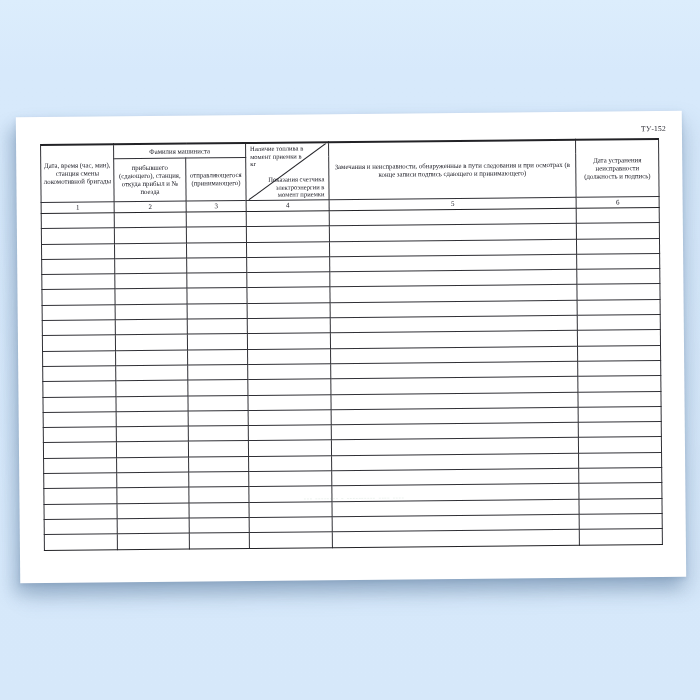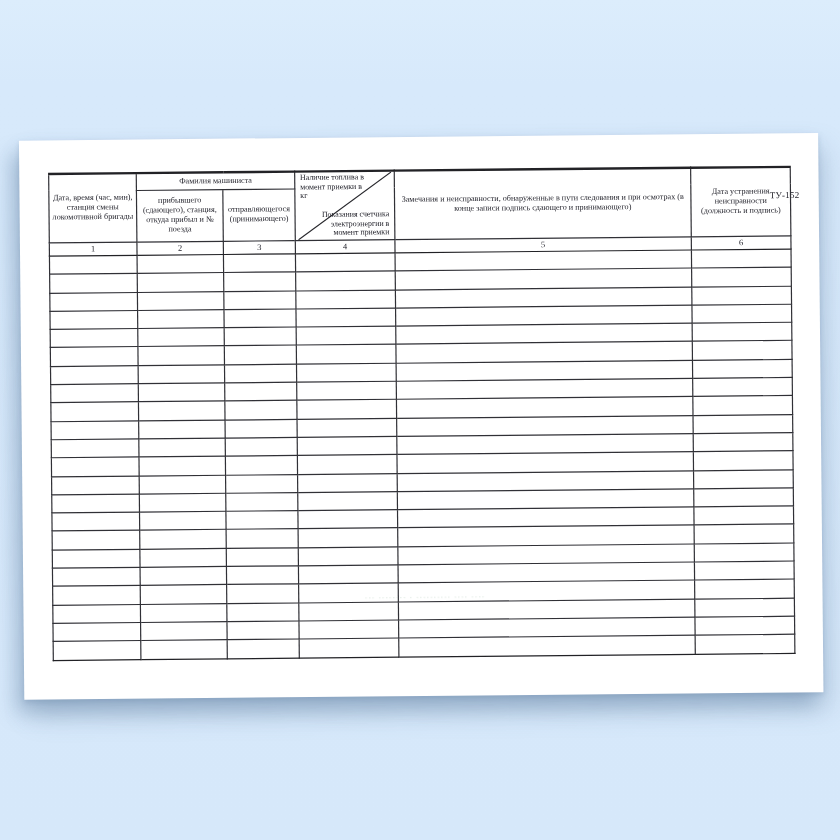--- a/index.html
+++ b/index.html
@@ -33,21 +33,20 @@
                  0 2px 4px rgba(98, 128, 162, 0.25);
   }
 
   .form-code {
     position: absolute;
     top: 13px;
     right: 16px;
     font-size: 7.5px;
     letter-spacing: 0.2px;
     color: #1b1b24;
-    margin-top: 34px;
   }
 
   table.form {
     position: absolute;
     left: 24px;
     top: 27px;
     width: 618px;
     border-collapse: collapse;
     table-layout: fixed;
     color: #1b1b24;

